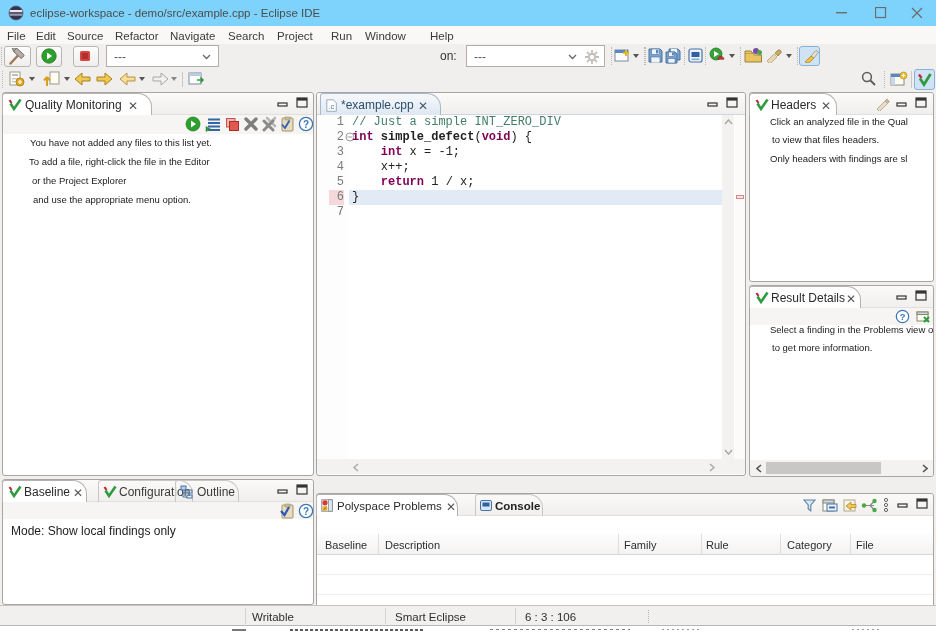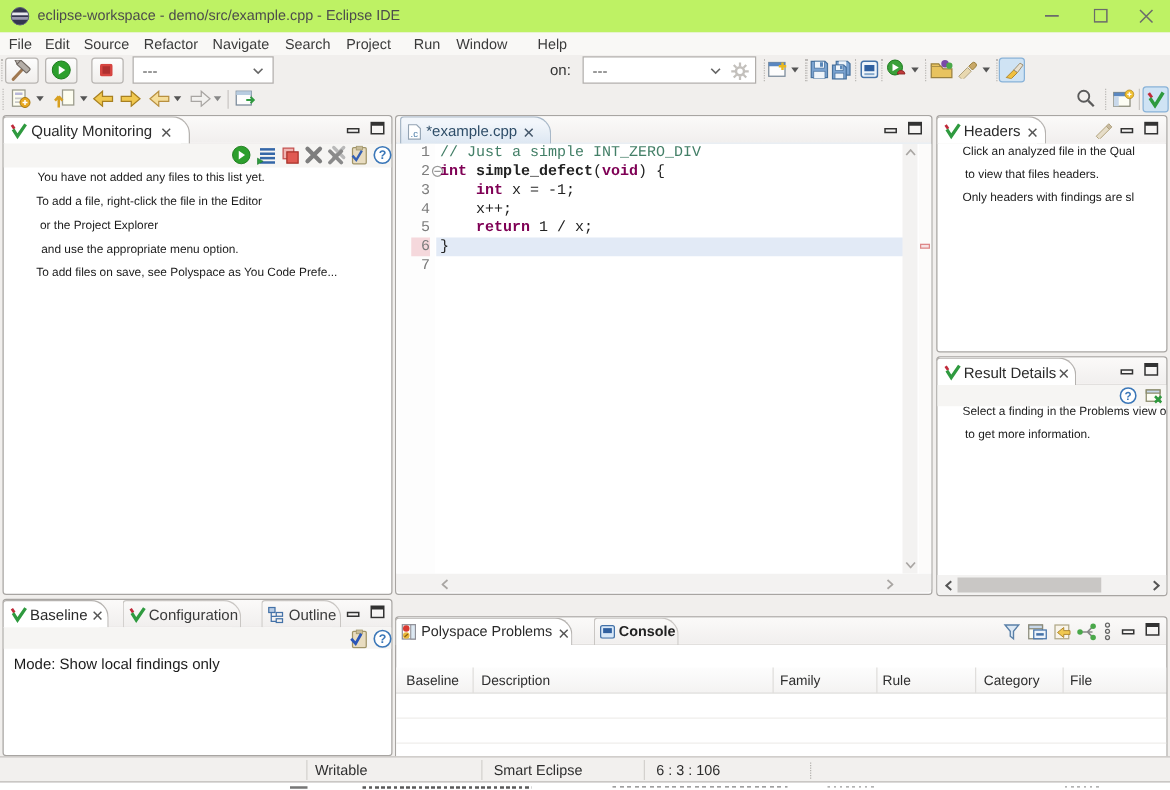--- a/index.html
+++ b/index.html
@@ -1,20 +1,20 @@
 <!DOCTYPE html>
 <html><head>
 <meta charset="utf-8">
 <style>
 * { margin:0; padding:0; box-sizing:border-box; }
 html,body { width:936px; height:632px; overflow:hidden; }
 body { position:relative; background:#f1efed; font-family:"Liberation Sans",sans-serif; font-size:12px; color:#222; }
 .abs { position:absolute; }
 
-#titlebar { position:absolute; left:0; top:0; width:936px; height:26px; background:#bef264; }
+#titlebar { position:absolute; left:0; top:0; width:936px; height:26px; background:#7dd3fc; }
 #title-text { position:absolute; left:30px; top:7px; font-size:11.5px; color:#4c4c4c; }
 
 #menubar { position:absolute; left:0; top:26px; width:936px; height:18px; background:#f9f8f6; }
 .menuitem { position:absolute; top:4px; font-size:11.5px; color:#3b3b3b; }
 
 #toolbar1 { position:absolute; left:0; top:44px; width:936px; height:24px; }
 #toolbar2 { position:absolute; left:0; top:68px; width:936px; height:22px; }
 .tbtn { position:absolute; border:1px solid #b8b5b2; border-radius:3px; background:linear-gradient(#fdfdfd,#f0eeec); }
 .combo { position:absolute; background:#fff; border:1px solid #b0adaa; height:22px; }
 .combo .lbl { position:absolute; left:7px; top:4px; color:#333; }
@@ -285,21 +285,20 @@
     </svg>
     <svg class="abs" style="left:295px;top:1px" width="16" height="16" viewBox="0 0 16 16">
       <circle cx="8" cy="8" r="6.6" fill="#fff" stroke="#3b77b8" stroke-width="1.3"></circle>
       <text x="8" y="11.6" font-size="10" font-weight="bold" fill="#3b77b8" text-anchor="middle" font-family="Liberation Sans">?</text>
     </svg>
   </div>
   <div class="info" style="left:27px;top:44px">You have not added any files to this list yet.</div>
   <div class="info" style="left:26px;top:63px">To add a file, right-click the file in the Editor</div>
   <div class="info" style="left:29px;top:82px">or the Project Explorer</div>
   <div class="info" style="left:30px;top:101px">and use the appropriate menu option.</div>
-  <div class="info" style="left:26px;top:120px">To add files on save, see Polyspace as You Code Prefe...</div>
 </div>
 
 <div class="panel" id="editor" style="left:316px;top:92px;width:430px;height:384px">
   <div class="tabstrip" style="background:linear-gradient(#fbfaf9,#f1efee);border-bottom:1px solid #ccd6e2"></div>
   <div class="vtab" style="left:3px;width:121px;background:linear-gradient(#f2f6fb 20%,#dde7f2);border-color:#a8b8c8">
     <svg class="abs" style="left:5px;top:5px" width="11" height="13" viewBox="0 0 11 13">
       <path d="M0.8 0.8 h6.5 l3 3 v8.5 h-9.5 z" fill="#fff" stroke="#93a3b3" stroke-width="0.9"></path>
       <text x="5.4" y="10.4" font-size="7.5" fill="#4a7ba6" text-anchor="middle" font-family="Liberation Sans">.c</text>
     </svg>
     <div class="tlabel" style="left:20px;color:#2e4d68">*example.cpp</div>
@@ -440,21 +439,21 @@
     <div class="tlabel" style="left:21px">Baseline</div>
     <div class="tclose" style="left:70px">✕</div>
   </div>
   <div class="vtab inactive" style="left:95px;width:95px">
     <svg class="abs" style="left:4px;top:4px" width="14" height="14" viewBox="0 0 14 14">
       <path d="M1.5 2 L3.5 5" stroke="#c02a3a" stroke-width="2.2"></path>
       <path d="M2.5 5.5 L6 11 L12.5 1.5" fill="none" stroke="#2f9a3f" stroke-width="2.6"></path>
     </svg>
     <div class="tlabel" style="left:20px;color:#3a3a3a">Configuration</div>
   </div>
-  <div class="vtab inactive" style="left:206px;width:64px">
+  <div class="vtab inactive" style="left:172px;width:64px">
     <svg class="abs" style="left:4px;top:4px" width="14" height="14" viewBox="0 0 14 14">
       <rect x="1" y="1" width="5" height="4" fill="#b8cce4" stroke="#4472a8"></rect>
       <rect x="7" y="5" width="5" height="3" fill="none" stroke="#4472a8"></rect>
       <rect x="7" y="10" width="5" height="3" fill="none" stroke="#4472a8"></rect>
       <path d="M3 5 v7 h4 M3 8 h4" stroke="#4472a8" fill="none"></path>
     </svg>
     <div class="tlabel" style="left:21px;color:#3a3a3a">Outline</div>
   </div>
   <div class="minmax" style="left:274px"><svg width="12" height="11" viewBox="0 0 12 11">
         <rect x="1" y="6" width="9" height="3" fill="none" stroke="#333" stroke-width="1.2"></rect>

